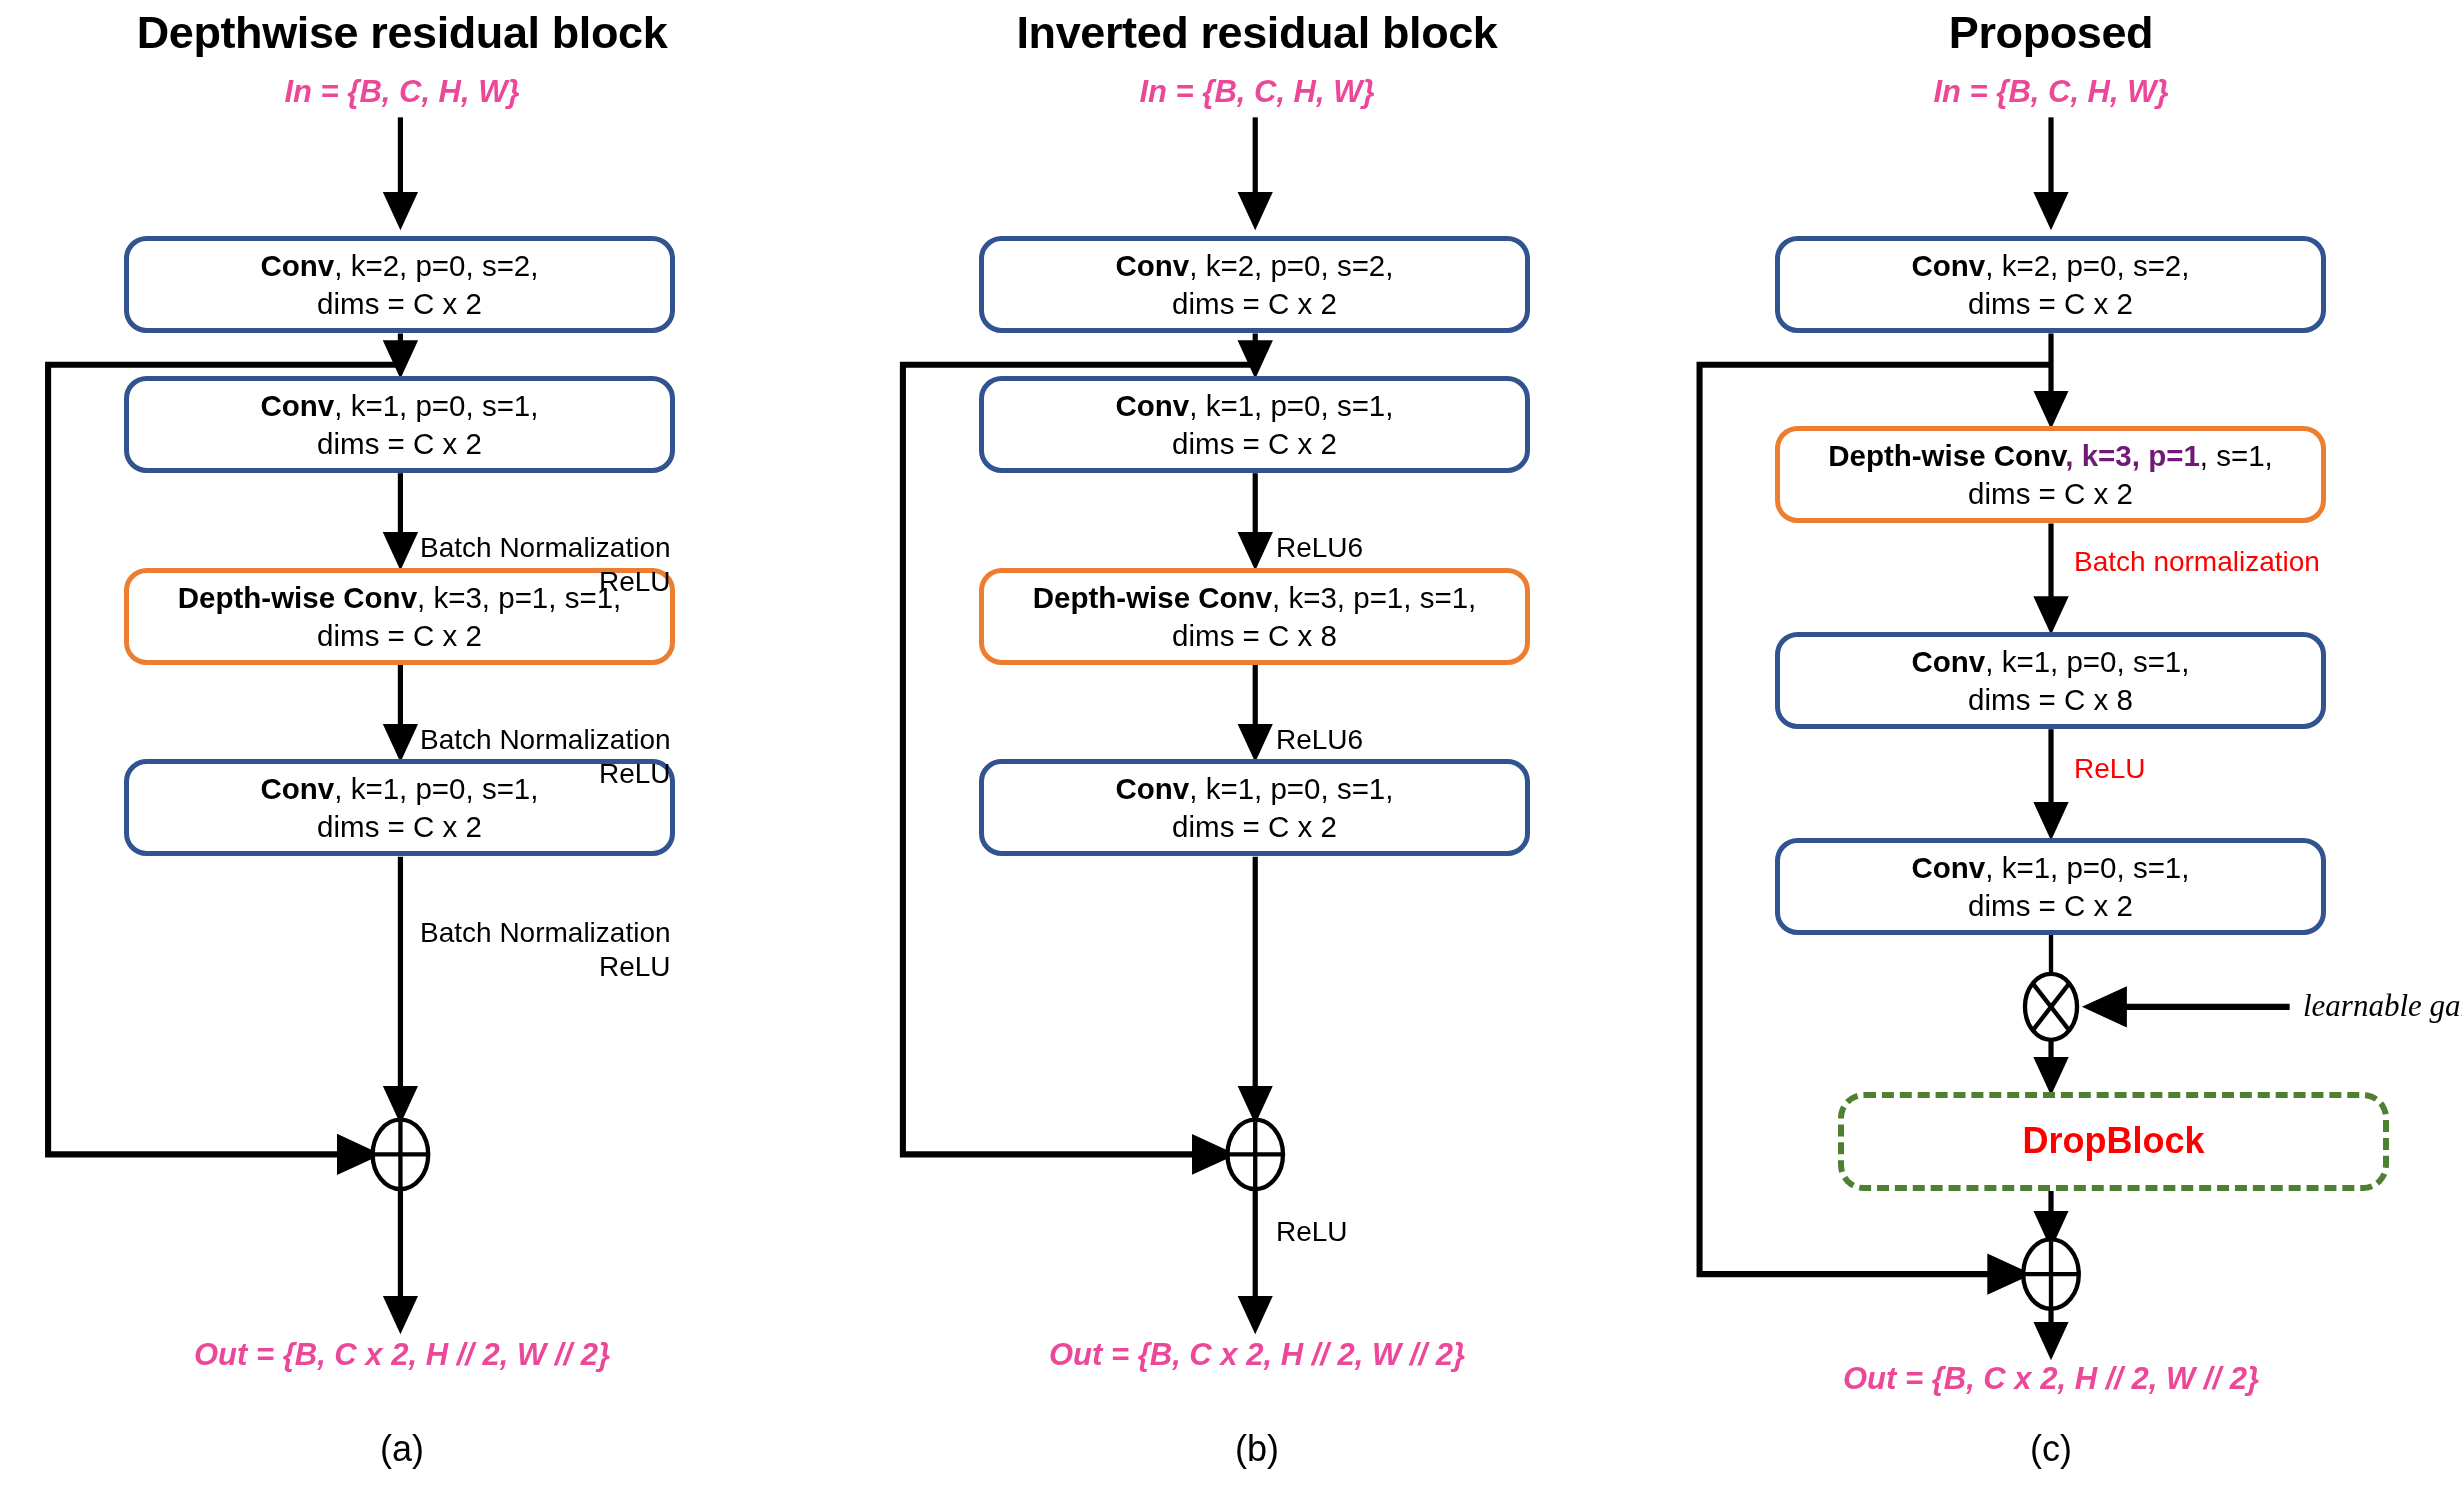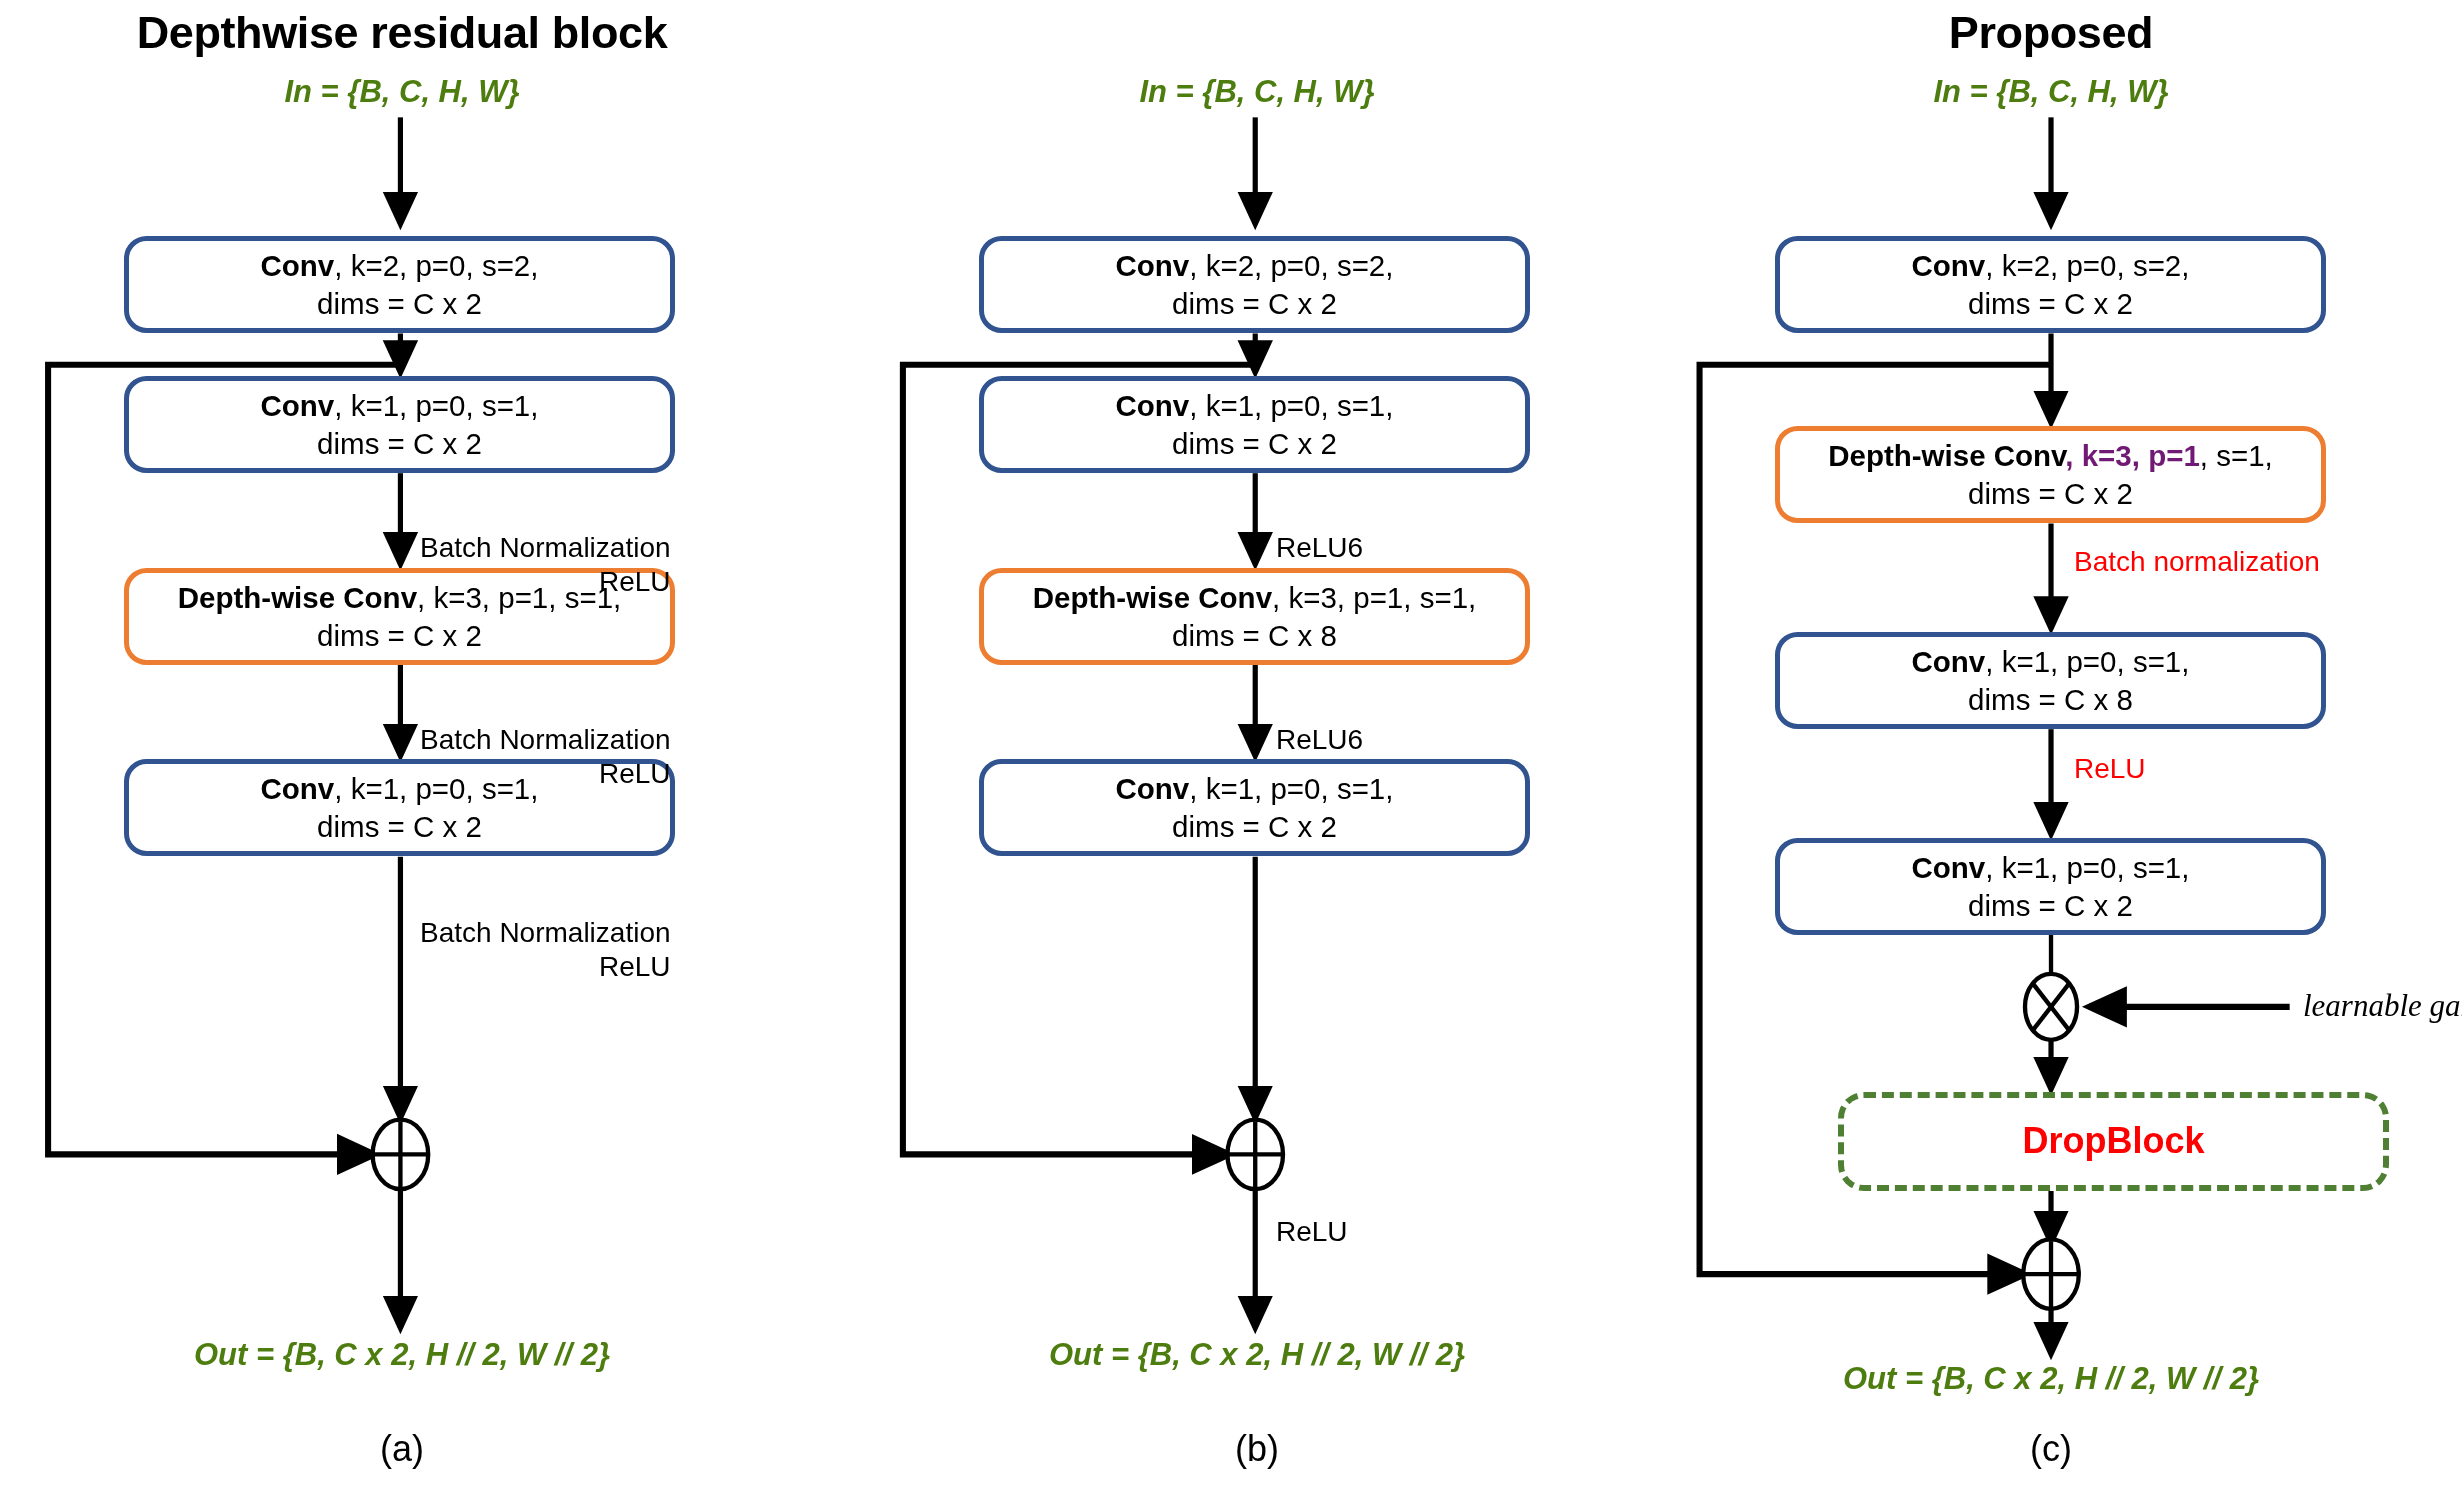--- a/index.html
+++ b/index.html
@@ -23,21 +23,21 @@
     color: #000000;
     text-align: center;
     white-space: nowrap;
     letter-spacing: -0.4px;
   }
   .io-label {
     position: absolute;
     font-size: 31px;
     font-weight: bold;
     font-style: italic;
-    color: #4d7c0f;
+    color: #ec4899;
     text-align: center;
     white-space: nowrap;
   }
   .caption {
     position: absolute;
     font-size: 36px;
     color: #000000;
     text-align: center;
     white-space: nowrap;
   }
@@ -205,20 +205,21 @@
     <div>ReLU</div>
   </div>
   <div class="edge-label" style="left:391px; top:916px;">
     <div>Batch Normalization</div>
     <div>ReLU</div>
   </div>
 
   <div class="io-label" style="left:0; top:1337px; width:746px;">Out = {B, C x 2, H // 2, W // 2}</div>
   <div class="caption" style="left:0; top:1428px; width:746px;">(a)</div>
 
+  <div class="col-title" style="left:855px; top:7px; width:746px;">Inverted residual block</div>
   <div class="io-label" style="left:855px; top:74px; width:746px;">In = {B, C, H, W}</div>
 
   <div class="node-box blue" style="left:950px; top:236px; width:551px; height:97px;">
     <div><b>Conv</b><span>, k=2, p=0, s=2,</span><br><span>dims = C x 2</span></div>
   </div>
 
   <div class="node-box blue" style="left:950px; top:376px; width:551px; height:97px;">
     <div><b>Conv</b><span>, k=1, p=0, s=1,</span><br><span>dims = C x 2</span></div>
   </div>
 

